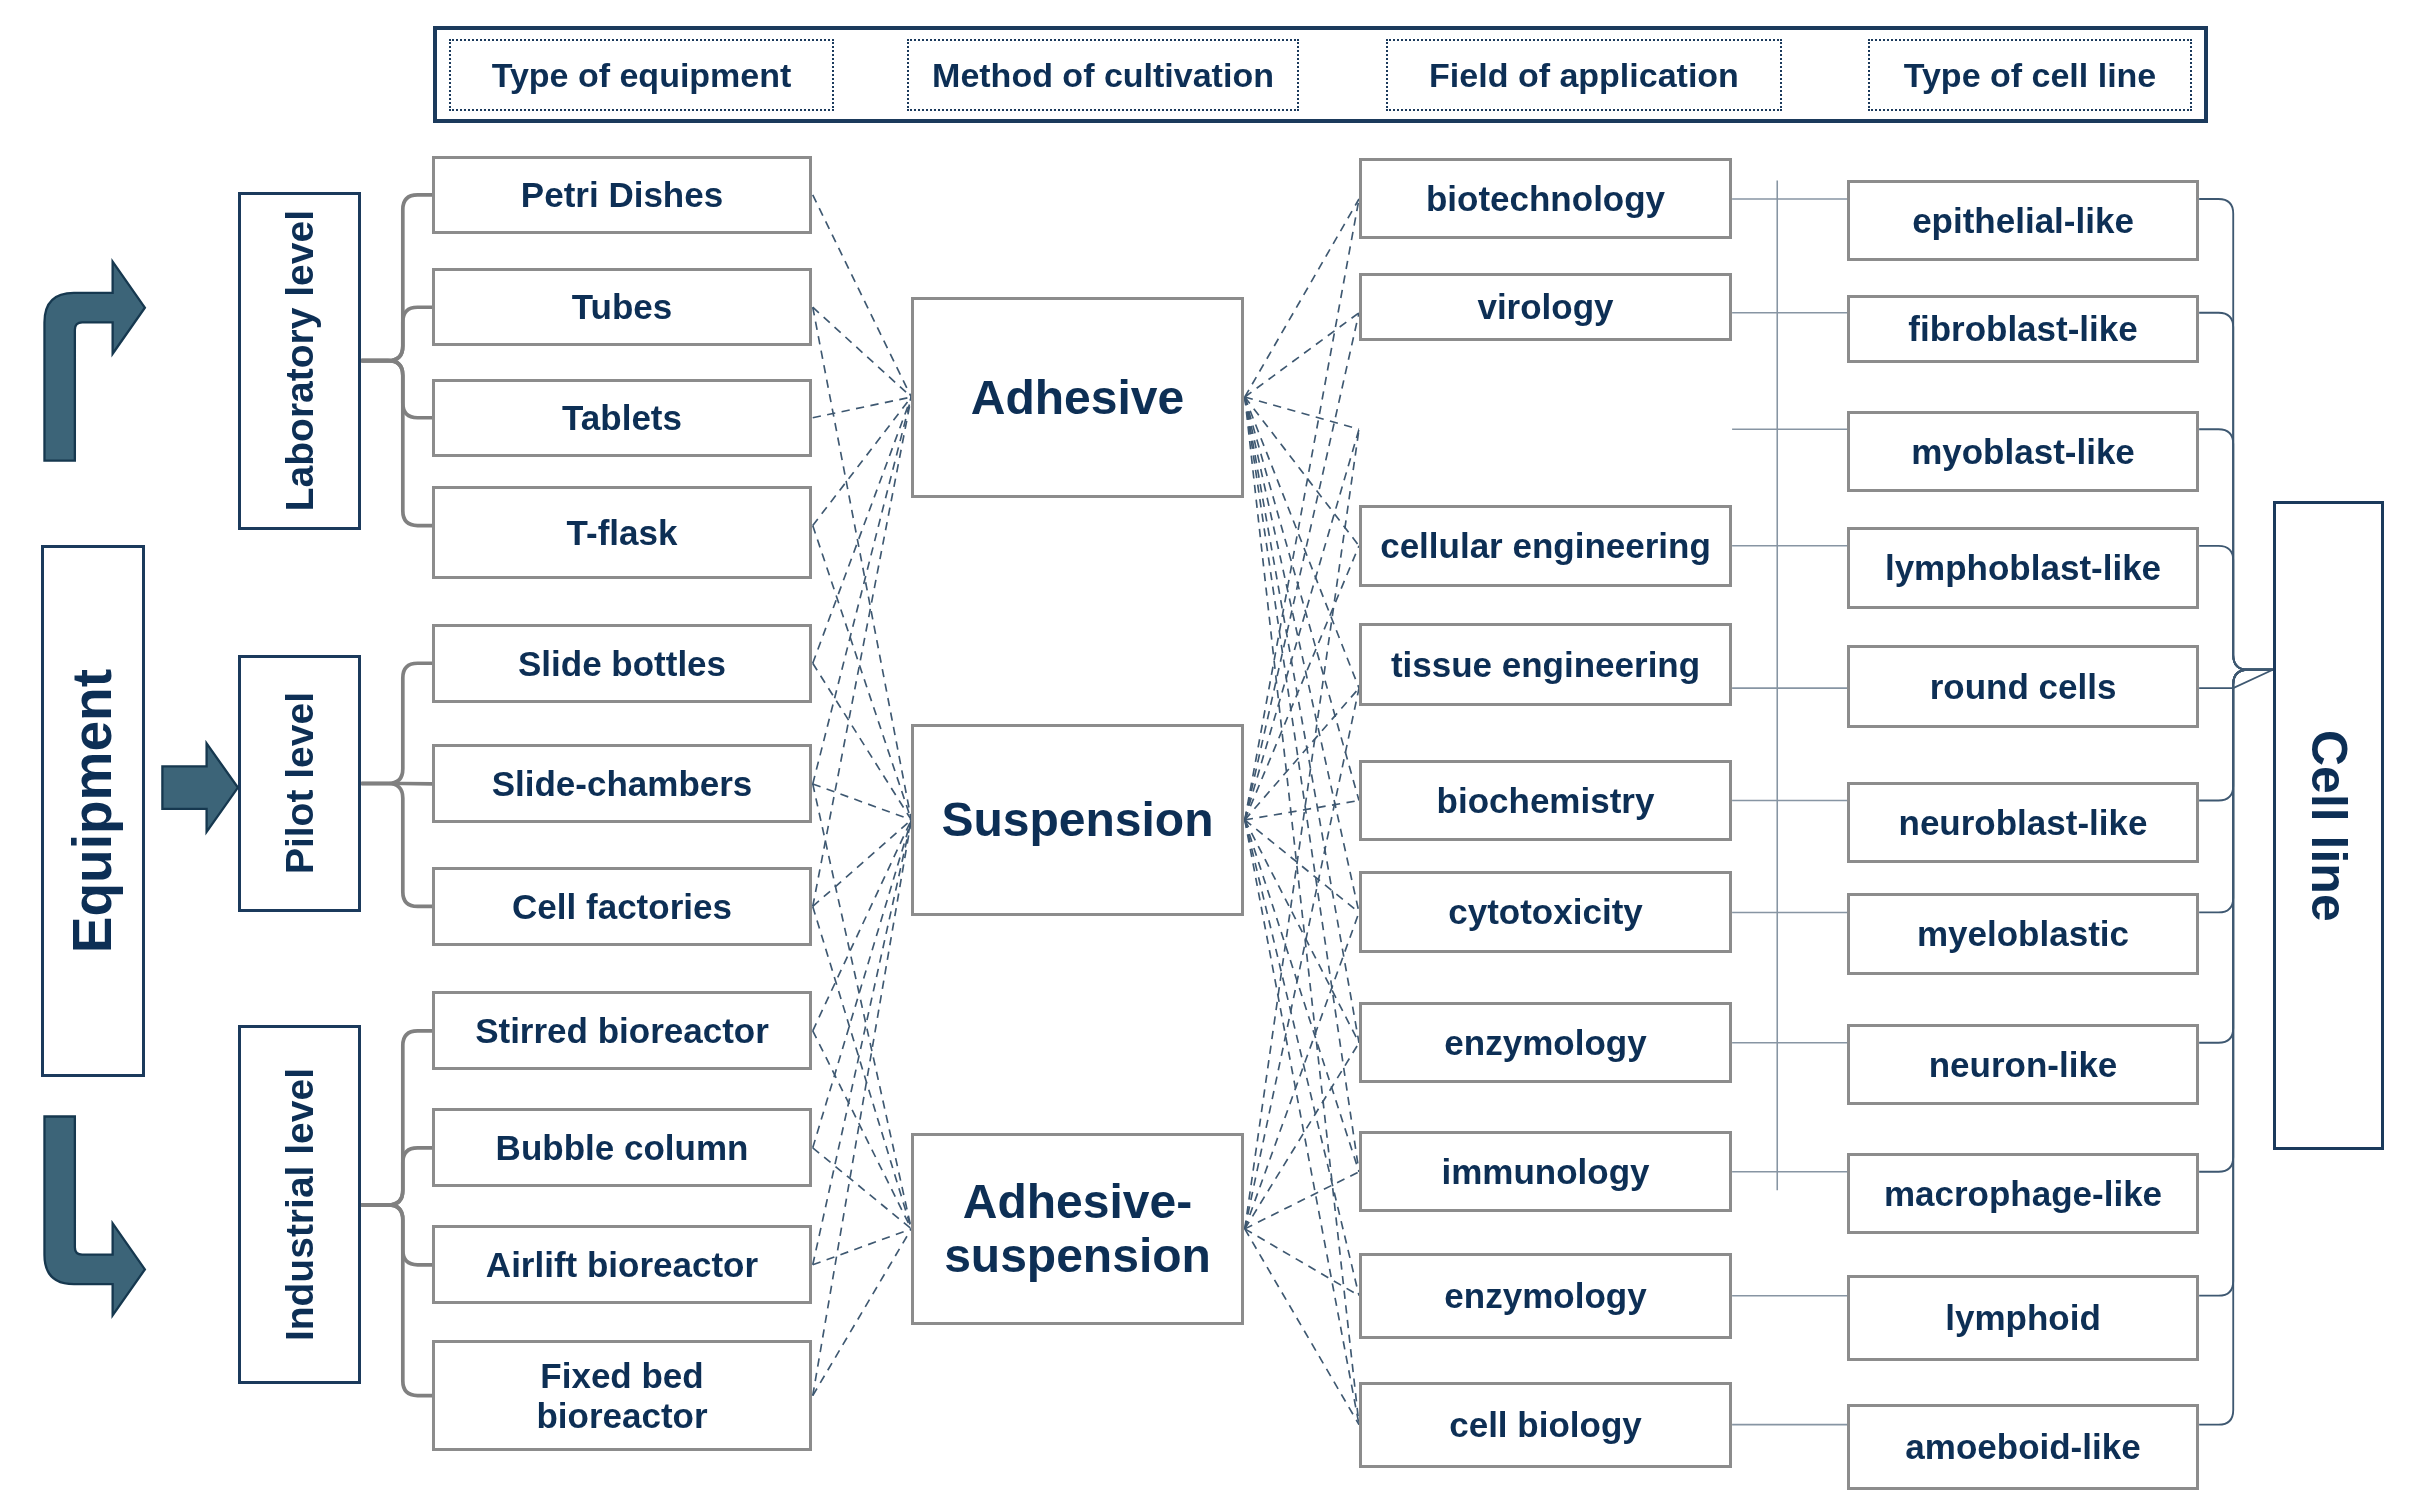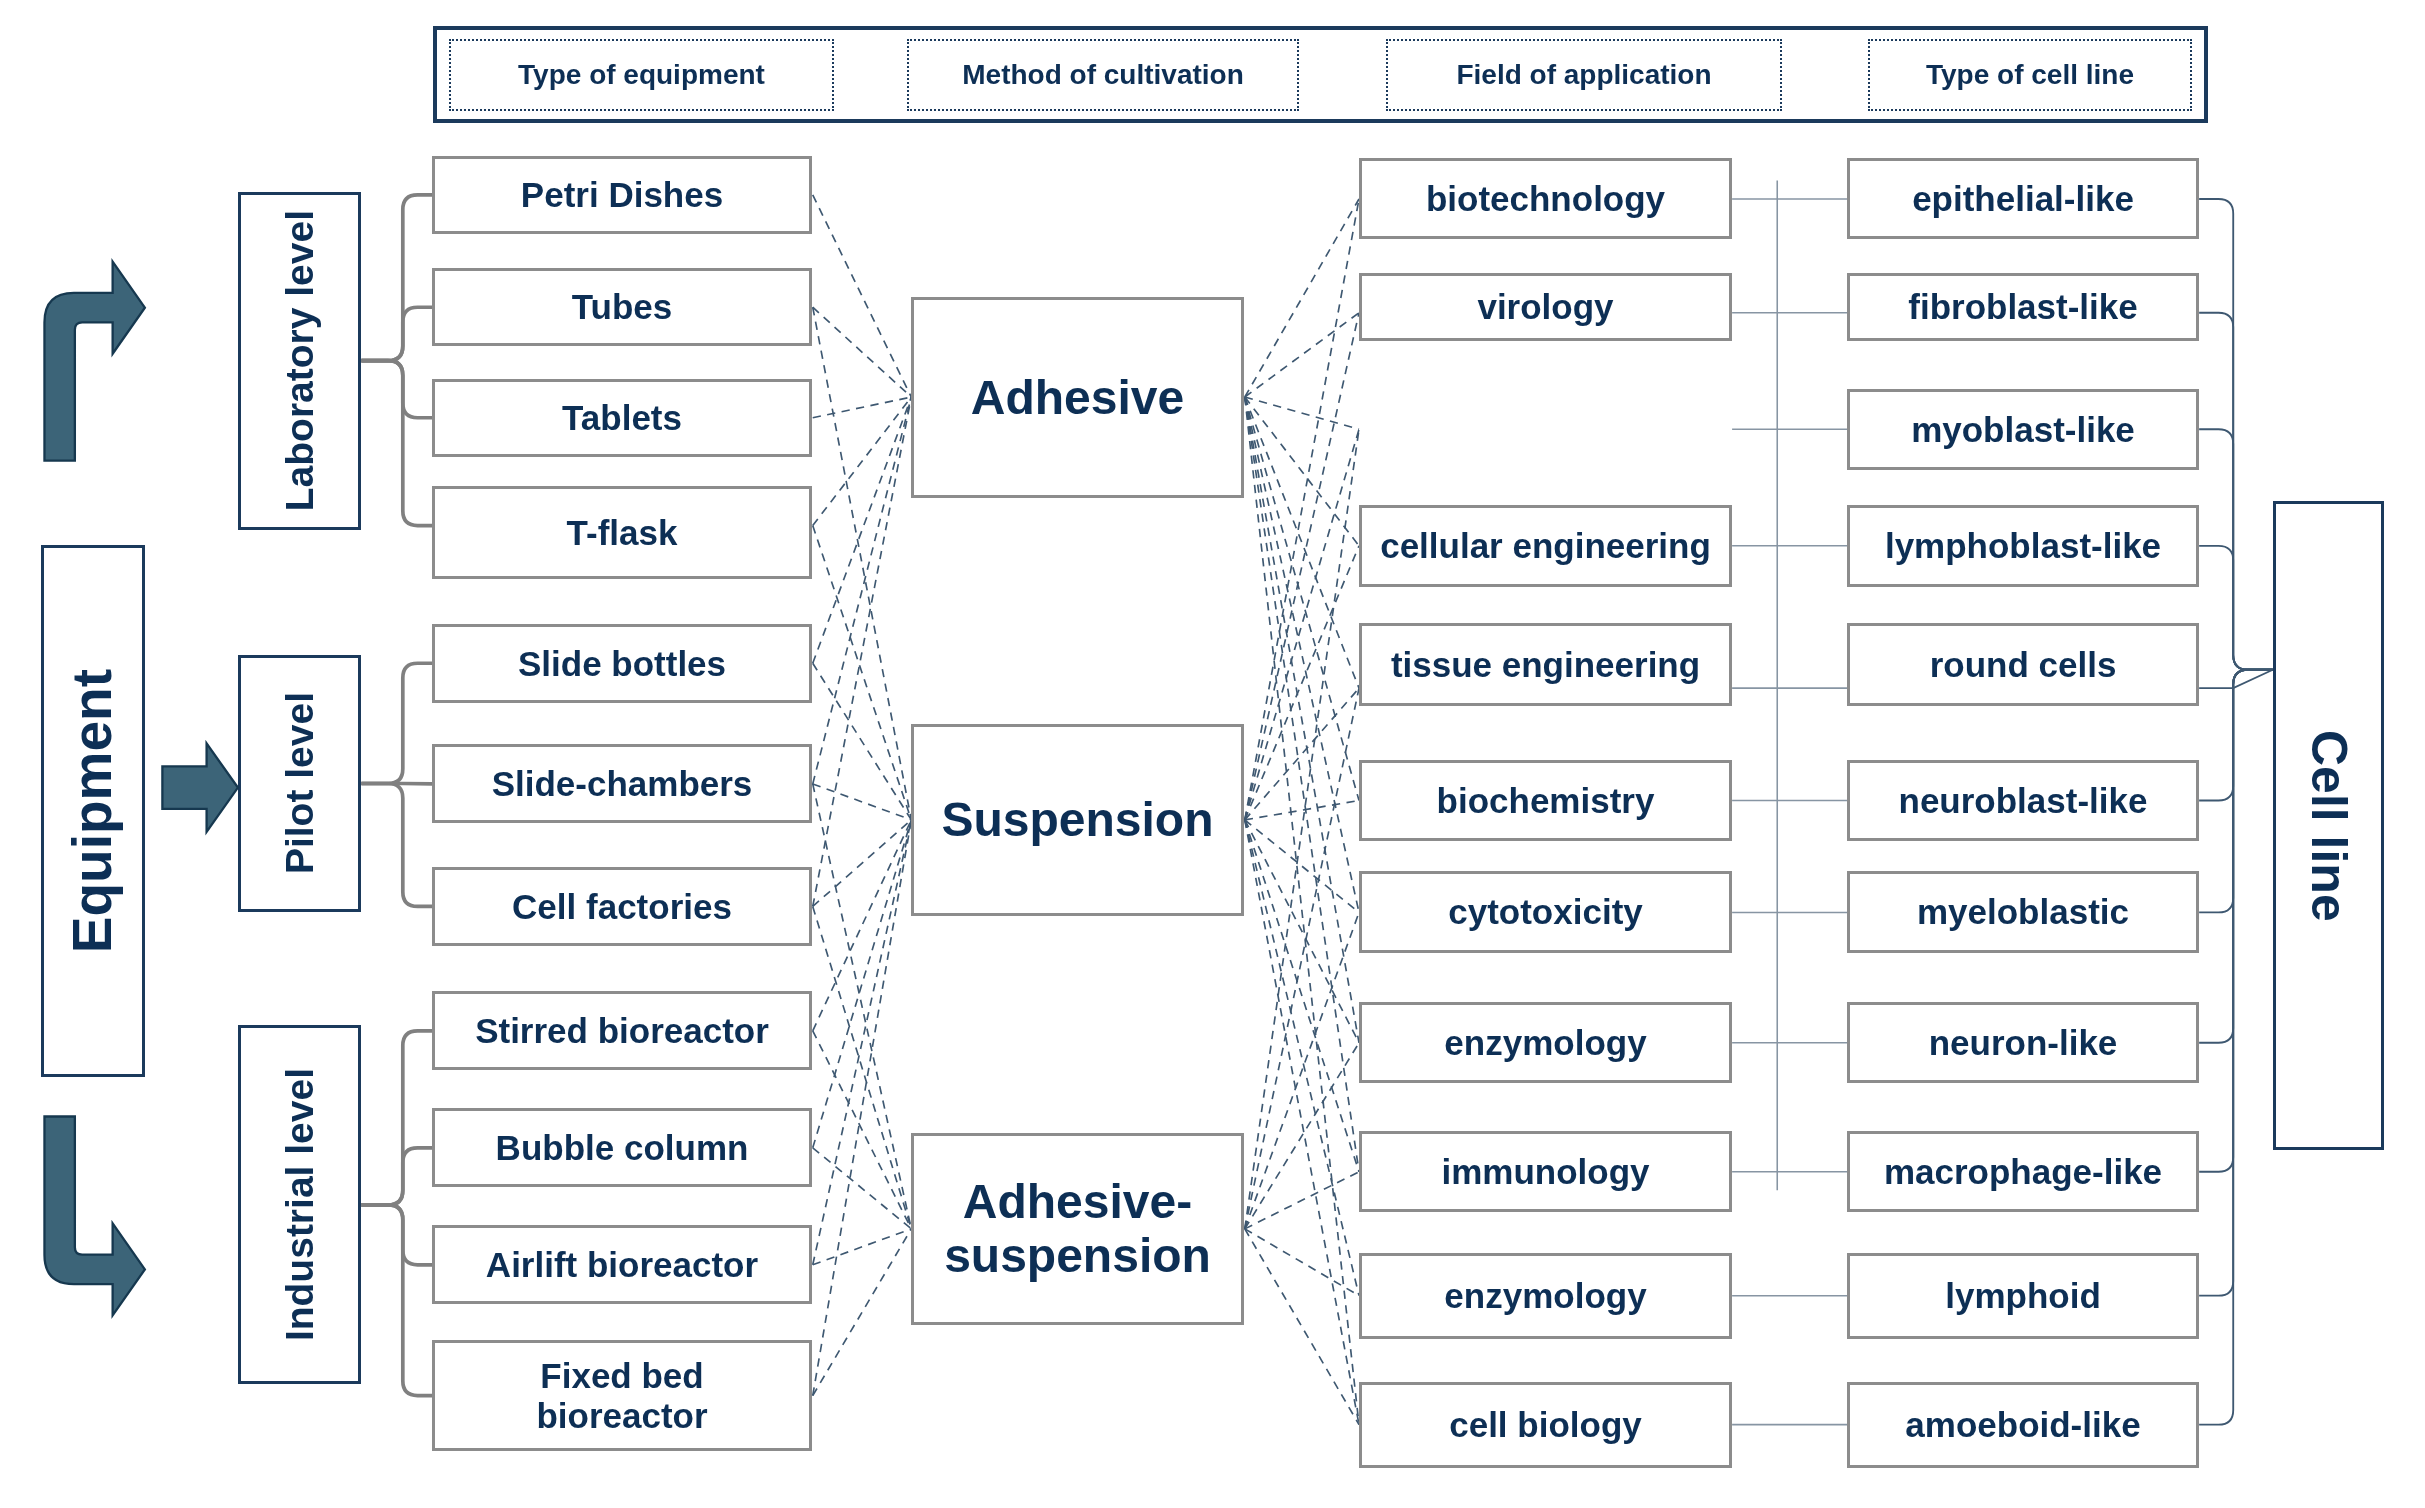--- a/index.html
+++ b/index.html
@@ -18,21 +18,21 @@
   .box{
     position:absolute;z-index:1;background:#fff;box-sizing:border-box;
     display:flex;align-items:center;justify-content:center;text-align:center;
     white-space:pre-line;line-height:1.12;
   }
   .gbox{border:3.7px solid var(--gray_border);font-size:35px;}
   .nbox{border:3.7px solid var(--navy_border);}
   .mth{left:911px;width:333px;font-size:48px;}
   .c1{left:432px;width:380px;}
   .c3{left:1359px;width:373px;}
-  .c4{left:1847px;width:352px;}
+  .c4{left:1847px;width:352px;margin-top:22px;}
   
   [data-node-id="petri"]{top:156px;height:78px;}
   [data-node-id="tubes"]{top:268px;height:78px;}
   [data-node-id="tablets"]{top:379px;height:78px;}
   [data-node-id="tflask"]{top:486px;height:93px;}
   [data-node-id="slide_bottles"]{top:624px;height:79px;}
   [data-node-id="slide_chambers"]{top:744px;height:79px;}
   [data-node-id="cell_factories"]{top:867px;height:79px;}
   [data-node-id="stirred"]{top:991px;height:79px;}
   [data-node-id="bubble"]{top:1108px;height:79px;}
@@ -52,21 +52,21 @@
   [data-node-id="lab"]{top:192px;height:338px;}
   [data-node-id="pilot"]{top:655px;height:257px;}
   [data-node-id="industrial"]{top:1025px;height:359px;}
   
   [data-node-id="equipment_axis"]{left:41px;top:545px;width:104px;height:532px;font-size:55px;}
   [data-node-id="cell_line_axis"]{left:2273px;top:501px;width:111px;height:649px;font-size:50px;}
   .vup{writing-mode:vertical-rl;transform:rotate(180deg);}
   .vdown{writing-mode:vertical-rl;}
   
   .hdr-frame{left:433px;top:26px;width:1775px;height:97px;border:4.6px solid var(--navy_border);background:#fff;}
-  .hdr{border:2.8px dotted var(--navy_border);font-size:28px;background:#fff;}
+  .hdr{border:2.8px dotted var(--navy_border);font-size:34px;background:#fff;}
   [data-node-id="hb1"]{left:449px;top:39px;width:385px;height:72px;}
   [data-node-id="hb2"]{left:907px;top:39px;width:392px;height:72px;}
   [data-node-id="hb3"]{left:1386px;top:39px;width:396px;height:72px;}
   [data-node-id="hb4"]{left:1868px;top:39px;width:324px;height:72px;}
   
   .w-fan{stroke:var(--line_dark);stroke-width:1.8;fill:none;stroke-dasharray:9 7;}
   .w-row{stroke:var(--line_light);stroke-width:1.7;fill:none;}
   .w-bracket{stroke:var(--bracket_gray);stroke-width:4;fill:none;}
   .w-rbracket{stroke:var(--line_dark);stroke-width:2;fill:none;}
   .arrow{fill:var(--arrow_fill);stroke:var(--arrow_stroke);stroke-width:2.5;stroke-linejoin:miter;}

